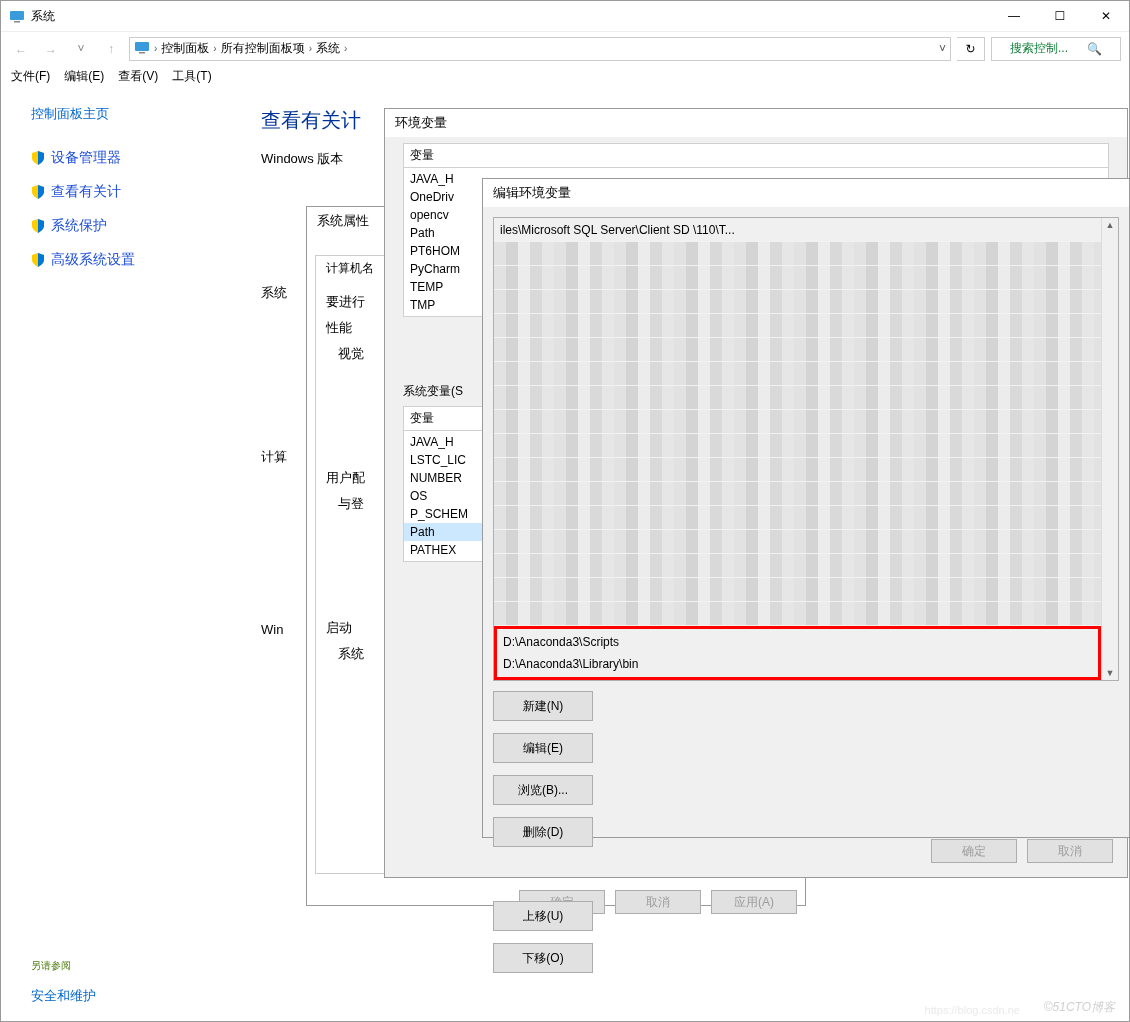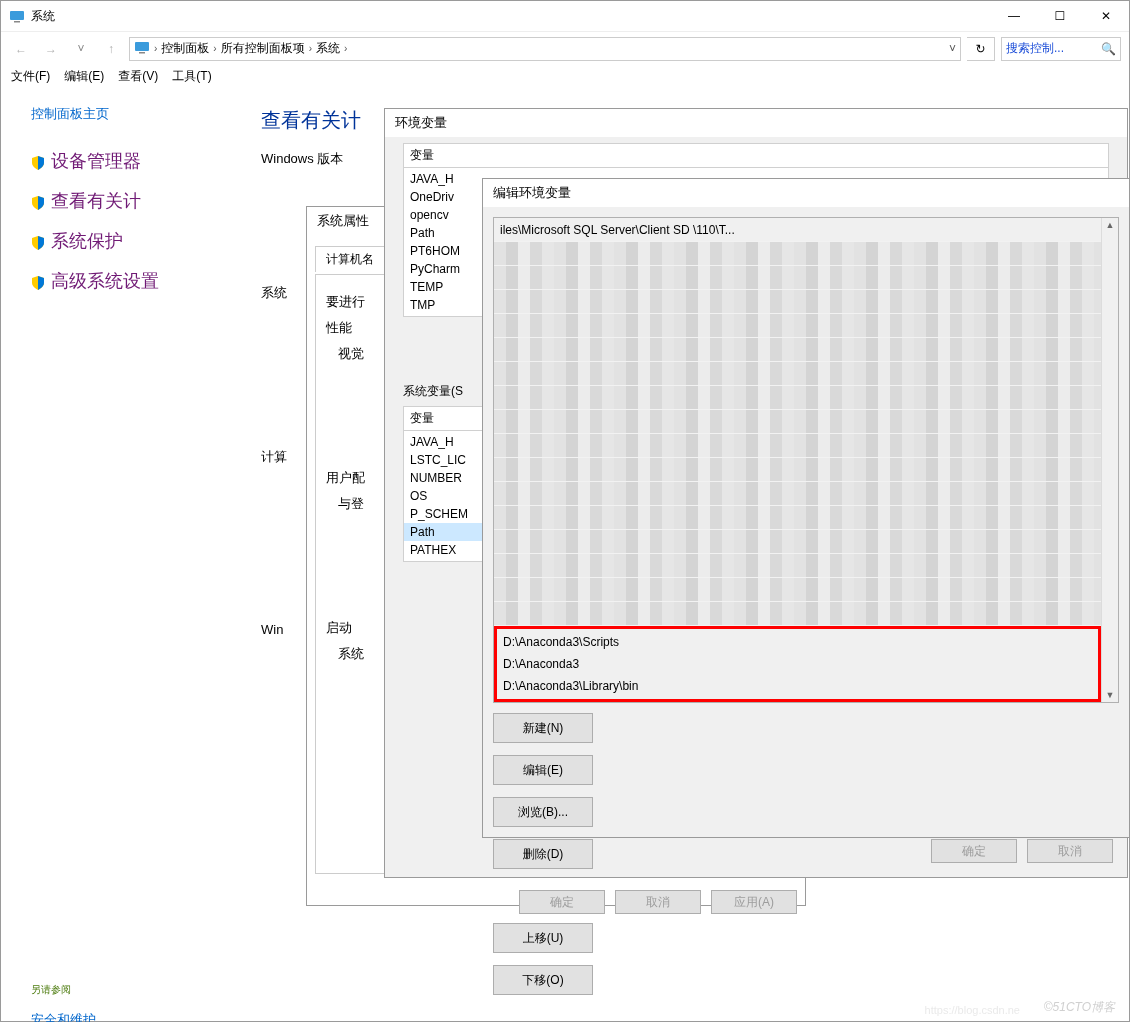--- a/index.html
+++ b/index.html
@@ -13,42 +13,42 @@
   .title-text { font-size: 12px; }
   .win-btns { display: flex; }
   .win-btn { width: 46px; height: 30px; display: flex; align-items: center; justify-content: center; color: #000; }
 
   .nav-bar { height: 34px; display: flex; align-items: center; padding: 0 8px; gap: 6px; border-top: 1px solid #eee;}
   .nav-arrow { width: 24px; height: 24px; display: flex; align-items: center; justify-content: center; color: #b0b0b0; }
   .addr { flex: 1; height: 24px; border: 1px solid #ccc; display: flex; align-items: center; padding: 0 4px; gap: 4px; }
   .crumb { display: flex; align-items: center; gap: 4px; }
   .crumb .sep { color: #555; font-size: 10px; }
   .refresh-box { width: 28px; height: 24px; border: 1px solid #ccc; border-left: none; display: flex; align-items: center; justify-content: center; }
-  .search { width: 120px; height: 24px; border: 1px solid #ccc; display: flex; align-items: center; padding: 0 4px; color: #1d4ed8; justify-content: space-between; }
+  .search { width: 130px; height: 24px; border: 1px solid #ccc; display: flex; align-items: center; padding: 0 18px; color: #15803d; justify-content: space-between; }
 
   .menu-bar { height: 22px; display: flex; align-items: center; gap: 14px; padding: 0 10px; }
 
   .cp-body { display: flex; height: calc(100% - 86px); }
   .cp-side { width: 250px; padding: 18px 30px; }
   .cp-home { color: #0066cc; font-size: 13px; margin-bottom: 26px; }
-  .side-link { display: flex; align-items: center; gap: 6px; margin-bottom: 16px; color: #701a75; font-size: 18px; }
+  .side-link { display: flex; align-items: center; gap: 6px; margin-bottom: 16px; color: #1d4ed8; font-size: 14px; }
   .shield-ico { width: 14px; height: 14px; display: inline-block; }
   .see-also { margin-top: 690px; color: #4d7c0f; font-size: 10px; }
   .see-link { color: #0066cc; font-size: 13px; margin-top: 14px; }
 
   .cp-main { flex: 1; padding: 20px 10px; }
   .cp-head { color: #003399; font-size: 20px; margin-bottom: 16px; }
   .cp-sect { font-size: 13px; margin: 10px 0 6px 0; }
 
   
   .dlg { position: absolute; border: 1px solid #9a9a9a; background: #fff; }
   .dlg-title { height: 28px; display: flex; align-items: center; padding: 0 10px; font-size: 13px; background: #fff; }
   .tabs { display: flex; border-bottom: 1px solid #ccc; margin: 4px 8px 0 8px; }
   .tab { padding: 4px 10px; border: 1px solid #ccc; border-bottom: none; margin-right: 2px; font-size: 12px; background: #fff; }
-  .tab.active { background: #fff; position: relative; top: 7px; }
+  .tab.active { background: #fff; position: relative; top: 16px; }
   .inset { border: 1px solid #ccc; margin: 8px; padding: 10px; }
   .sys-label { font-size: 13px; margin: 8px 0; }
   .dlg-btns { display: flex; justify-content: flex-end; gap: 10px; padding: 8px; }
   .btn { min-width: 86px; height: 24px; border: 1px solid #adadad; background: #e1e1e1; display: flex; align-items: center; justify-content: center; font-size: 12px; }
   .btn.disabled { color: #9d9d9d; }
   .btn.primary { border: 2px solid #0078d7; background: #e5f1fb; }
 
   
   .env-group { border: 1px solid #d0d0d0; margin: 8px; }
   .var-header { border-bottom: 1px solid #d0d0d0; padding: 3px 6px; font-size: 12px; }
@@ -262,21 +262,20 @@
           <div class="li-row blur-row"></div>
           <div class="li-row blur-row"></div>
           <div class="li-row blur-row"></div>
           <div class="li-row blur-row"></div>
           <div class="li-row blur-row"></div>
           <div class="li-row blur-row"></div>
           <div class="li-row blur-row"></div>
           <div class="li-row blur-row"></div>
           <div class="redbox">
             <div class="li-row">D:\Anaconda3\Scripts</div>
-            <div class="li-row">D:\Anaconda3</div>
             <div class="li-row">D:\Anaconda3\Library\bin</div>
           </div>
         </div>
       <div class="scroll-col">
         <span class="scroll-arrow">▲</span>
         <span class="scroll-arrow">▼</span>
       </div>
     </div>
     <div class="side-btns">
       <div class="side-btn">新建(N)</div>

